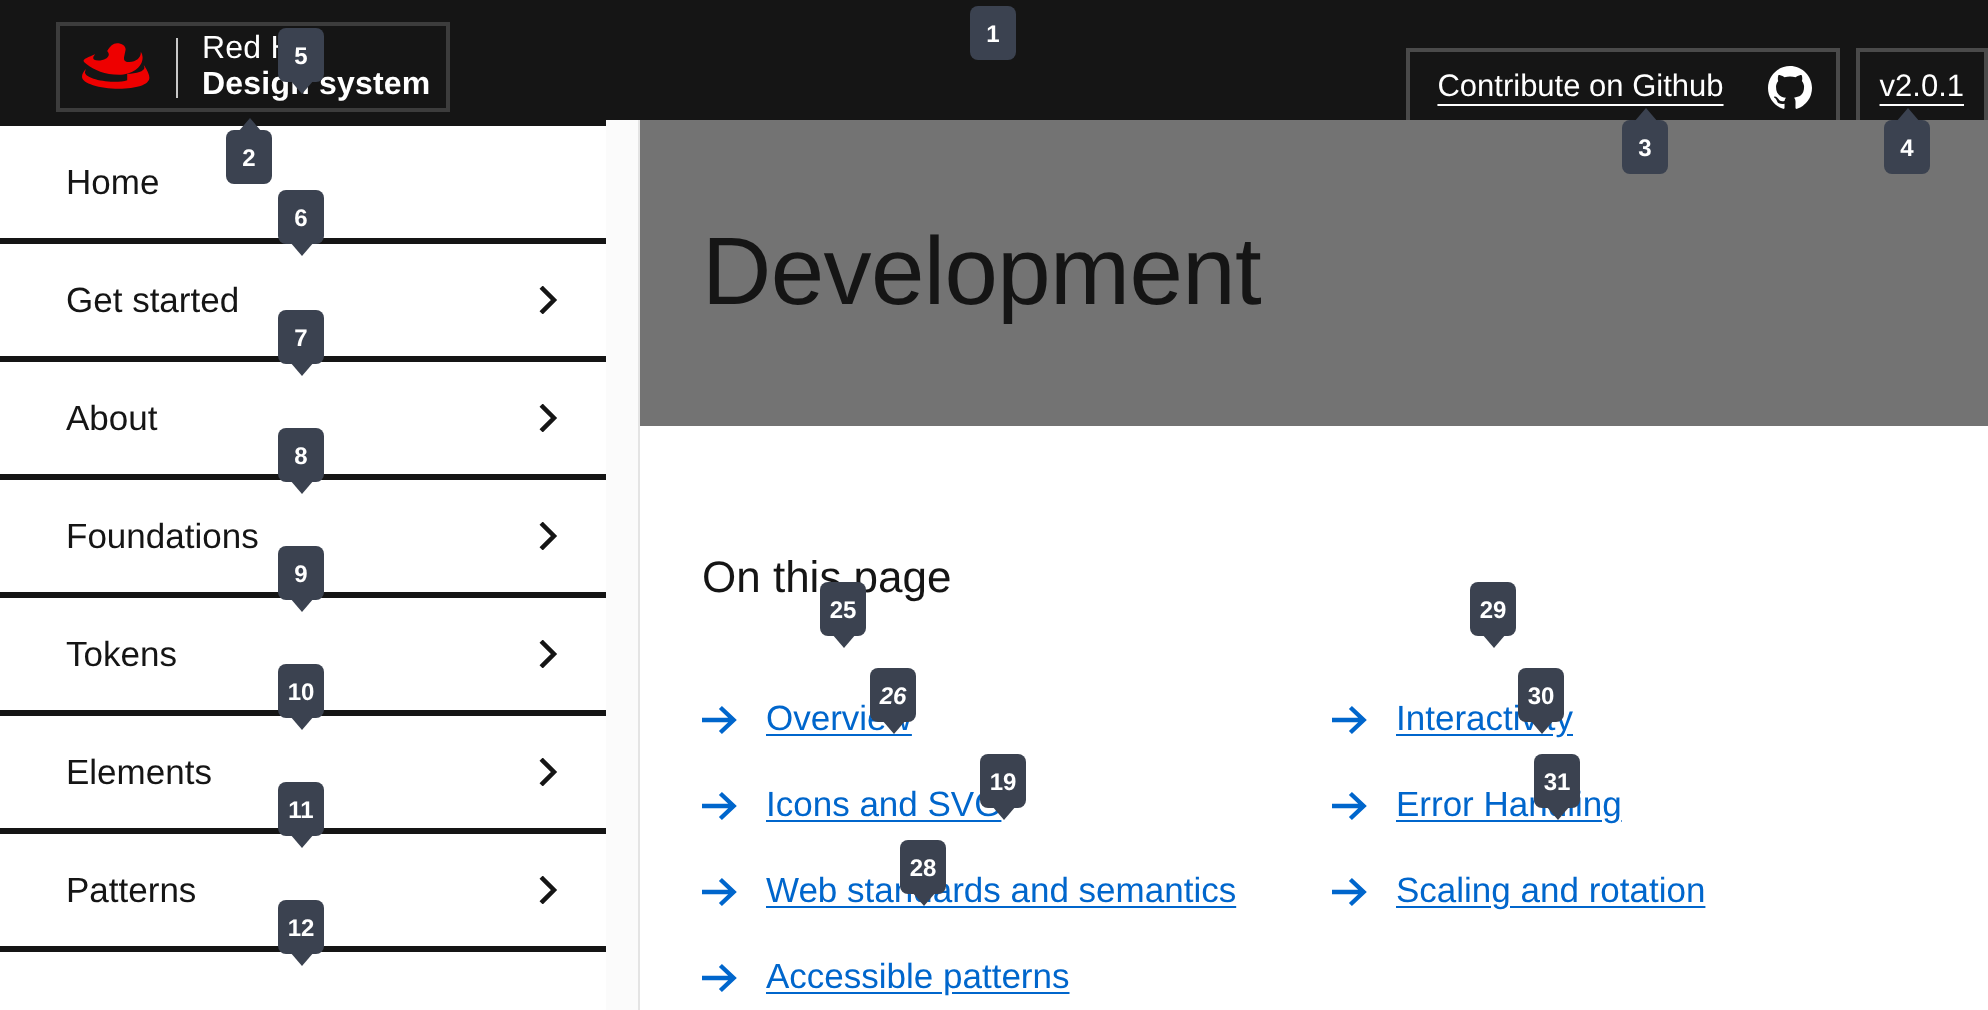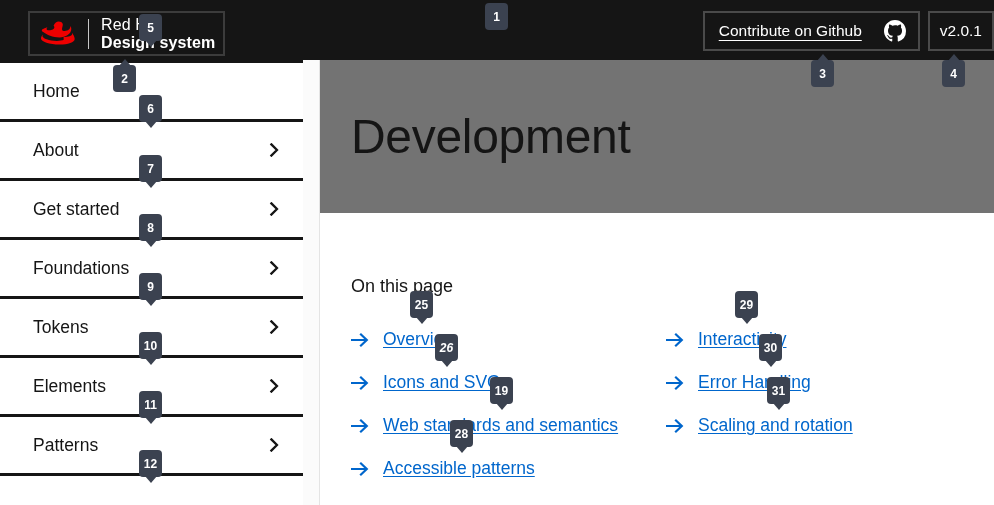--- a/index.html
+++ b/index.html
@@ -60,21 +60,21 @@
     color: #ffffff;
     line-height: 1.08;
     white-space: nowrap;
   }
   .brand-line1 { font-size: 16px; font-weight: 400; letter-spacing: .1px; }
   .brand-line2 { font-size: 16px; font-weight: 700; letter-spacing: .1px; }
 
   .header-right {
     position: absolute;
     right: 0;
-    top: 11px;
+    top: 24px;
     display: flex;
     align-items: flex-start;
   }
 
   .gh-box {
     border: 2px solid #4a4a4a;
     height: 40px;
     display: flex;
     align-items: center;
     padding: 0 12px 0 14px;
@@ -98,20 +98,21 @@
     display: flex;
     align-items: center;
     padding: 0 10px;
     margin-left: 8px;
     overflow: hidden;
   }
 
   .ver-link {
     color: #ffffff;
     font-size: 15.5px;
+    text-decoration: underline;
     text-underline-offset: 4px;
     white-space: nowrap;
     cursor: pointer;
   }
 
   
   .sidebar {
     position: absolute;
     top: 60px;
     left: 0;
@@ -180,23 +181,23 @@
     font-size: 48px;
     font-weight: 400;
     color: #151515;
     letter-spacing: -0.3px;
     line-height: 1;
   }
 
   .content-body { padding: 63px 0 0 31px; }
 
   .otp-title {
-    font-size: 18px;
+    font-size: 22px;
     color: #151515;
-    margin-bottom: 21px;
+    margin-bottom: 36px;
   }
 
   .otp-grid {
     display: grid;
     grid-template-columns: 315px 1fr;
     column-gap: 0;
     row-gap: 0;
   }
 
   .otp-col { display: flex; flex-direction: column; }
@@ -291,27 +292,27 @@
       </div>
     </div>
 
   </div>
 
   <nav class="sidebar" id="sidebar">
       <div class="nav-item">
         <span class="nav-label">Home</span>
       </div>
       <div class="nav-item">
+        <span class="nav-label">Get started</span>
+        <svg class="chev" viewBox="0 0 16 16">
+          <path d="M5 1.6 11.4 8 5 14.4" fill="none" stroke="#151515" stroke-width="2.6" stroke-linecap="square"></path>
+        </svg>
+      </div>
+      <div class="nav-item">
         <span class="nav-label">About</span>
-        <svg class="chev" viewBox="0 0 16 16">
-          <path d="M5 1.6 11.4 8 5 14.4" fill="none" stroke="#151515" stroke-width="2.6" stroke-linecap="square"></path>
-        </svg>
-      </div>
-      <div class="nav-item">
-        <span class="nav-label">Get started</span>
         <svg class="chev" viewBox="0 0 16 16">
           <path d="M5 1.6 11.4 8 5 14.4" fill="none" stroke="#151515" stroke-width="2.6" stroke-linecap="square"></path>
         </svg>
       </div>
       <div class="nav-item">
         <span class="nav-label">Foundations</span>
         <svg class="chev" viewBox="0 0 16 16">
           <path d="M5 1.6 11.4 8 5 14.4" fill="none" stroke="#151515" stroke-width="2.6" stroke-linecap="square"></path>
         </svg>
       </div>

